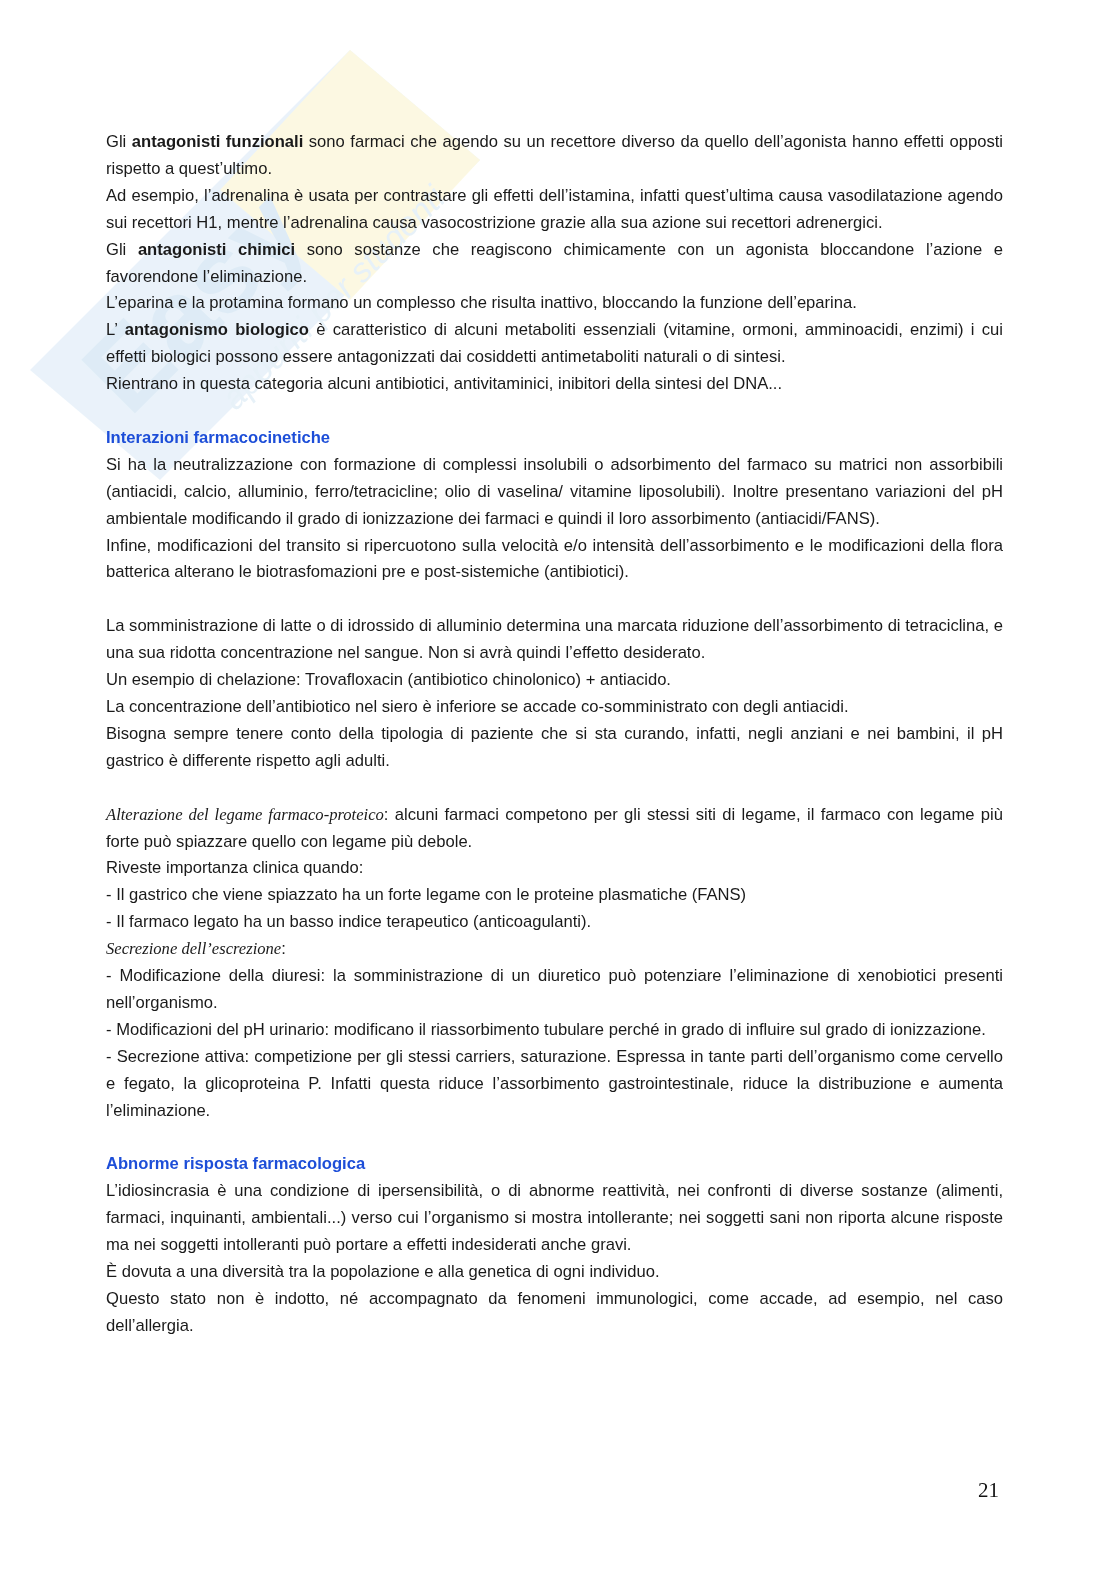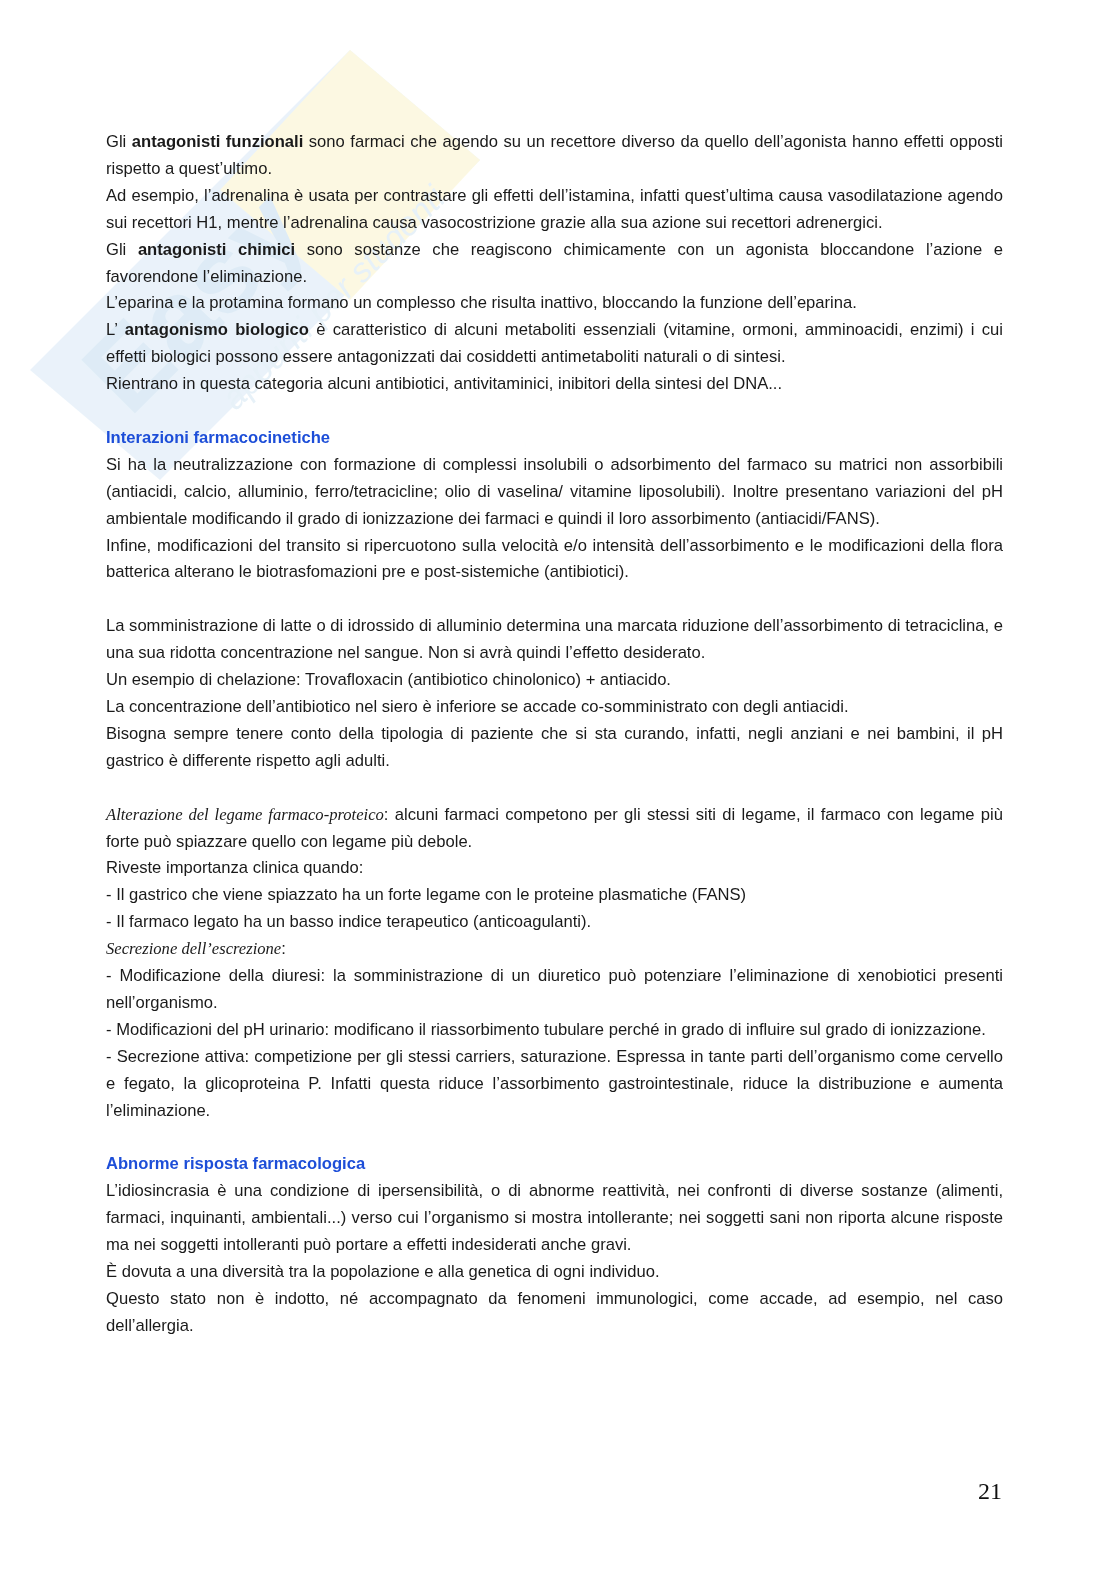--- a/index.html
+++ b/index.html
@@ -44,21 +44,21 @@
       font-weight: bold;
       color: #1d4ed8;
     }
     b { font-weight: bold; }
     i { font-style: italic; font-family: Liberation Serif, serif; }
     .page-number {
       position: absolute;
       left: 978px;
       top: 1478px;
       font-family: "Liberation Serif", "DejaVu Serif", serif;
-      font-size: 24px;
+      font-size: 21px;
       color: #111;
       z-index: 1;
       text-align: right;
     }
   </style>
 </head>
 <body>
 
 <svg class="watermark" viewBox="0 0 460 460" xmlns="http://www.w3.org/2000/svg">
   <g opacity="0.55">

